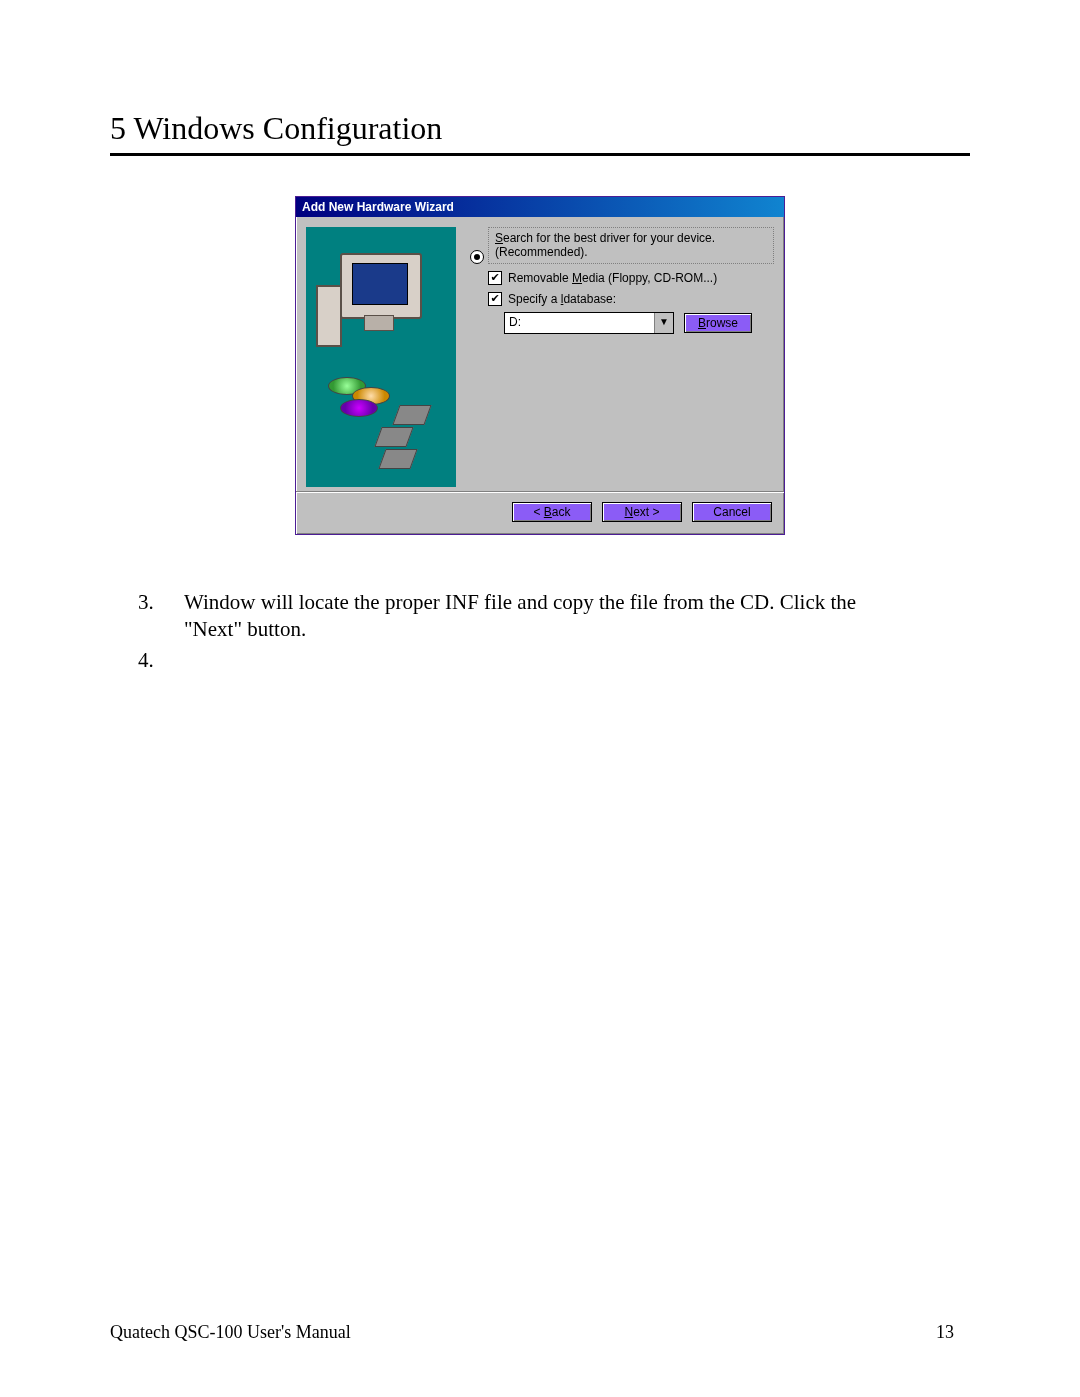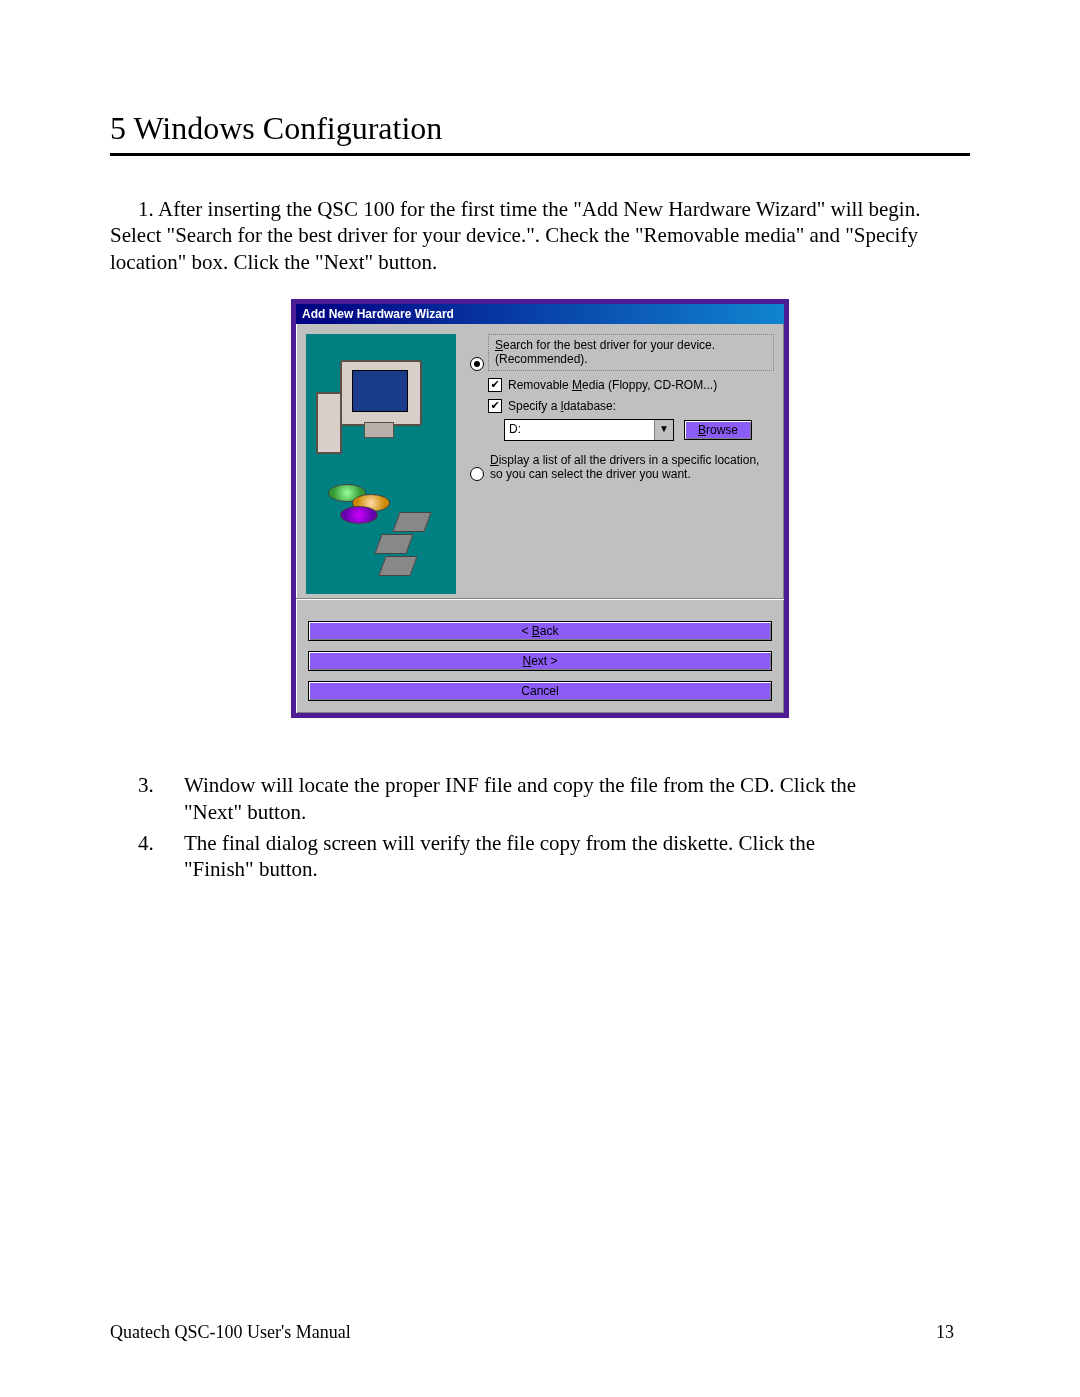--- a/index.html
+++ b/index.html
@@ -47,21 +47,21 @@
   }
   
   .win9x {
     display: inline-block;
     width: 488px;
     text-align: left;
     font-family: Tahoma, "MS Sans Serif", Arial, sans-serif;
     font-size: 12px;
     color: #000;
     background: #c0c0c0;
-    border: 5px solid #4c1d95;
+    border: 1px solid #4c1d95;
     box-shadow: 1px 1px 0 #fff inset, -1px -1px 0 #808080 inset;
   }
   .titlebar {
     background: linear-gradient(to right, #000080, #1084d0);
     color: #fff;
     font-weight: bold;
     padding: 3px 6px;
     font-size: 12px;
   }
   .dlg-body {
@@ -212,25 +212,24 @@
     font-family: inherit;
     font-size: 12px;
     padding: 2px 0;
     min-width: 68px;
     text-align: center;
     cursor: default;
   }
   .dlg-footer {
     border-top: 1px solid #808080;
     box-shadow: 0 1px 0 #fff inset;
-    padding: 22px 12px 12px 12px;
+    padding: 10px 12px 12px 12px;
     display: flex;
     justify-content: flex-end;
     gap: 10px;
-    flex-direction: column;
   }
   .dlg-footer .win-btn { min-width: 80px; }
 
   
   .lower-list {
     font-size: 21px;
     line-height: 1.28;
     margin-left: 28px;
   }
   .lower-list .item {
@@ -256,23 +255,20 @@
   }
 </style>
 </head>
 <body>
 
 <div class="page">
   <h1 class="chapter-title">5  Windows Configuration</h1>
   <hr class="rule">
 
 
-  <p class="para-1">
-    <span class="num">1.</span><span>After inserting the QSC 100 for the first time the "Add New Hardware Wizard" will begin.  Select "Search for the best driver for your device.". Check the "Removable media" and "Specify location" box. Click the "Next" button.</span>
-  </p>
 
   <div class="screenshot-wrap">
     <div class="win9x">
       <div class="titlebar">Add New Hardware Wizard</div>
       <div class="dlg-body">
         <div class="sidebar-img">
           <div class="monitor"></div>
           <div class="monitor-stand"></div>
           <div class="tower"></div>
           <div class="disc d1"></div>
@@ -300,42 +296,37 @@
           </div>
 
           <div class="loc-row">
             <div class="combo">
               <span class="combo-text">D:</span>
               <span class="combo-arrow">▼</span>
             </div>
             <button type="button" class="win-btn"><u>B</u><span>rowse</span></button>
           </div>
 
-          <div class="radio-row">
-            <span class="radio-dot"></span>
-            <span class="opt-label"><u>D</u><span>isplay a list of all the drivers in a specific location, so you can select the driver you want.</span></span>
-          </div>
         </div>
       </div>
       <div class="dlg-footer">
         <button type="button" class="win-btn"><span>&lt; </span><u>B</u><span>ack</span></button>
         <button type="button" class="win-btn"><u>N</u><span>ext &gt;</span></button>
         <button type="button" class="win-btn">Cancel</button>
       </div>
     </div>
   </div>
 
   <div class="lower-list">
     <div class="item">
       <span class="n">3.</span>
       <span class="t">Window will locate the proper INF file and copy the file from the CD. Click the "Next" button.</span>
     </div>
     <div class="item">
       <span class="n">4.</span>
-      <span class="t">The final dialog screen will verify the file copy from the diskette. Click the "Finish" button.</span>
     </div>
   </div>
 </div>
 
 <div class="footer">
   <span>Quatech  QSC-100 User's Manual</span>
   <span>13</span>
 </div>
 
 </body></html>

